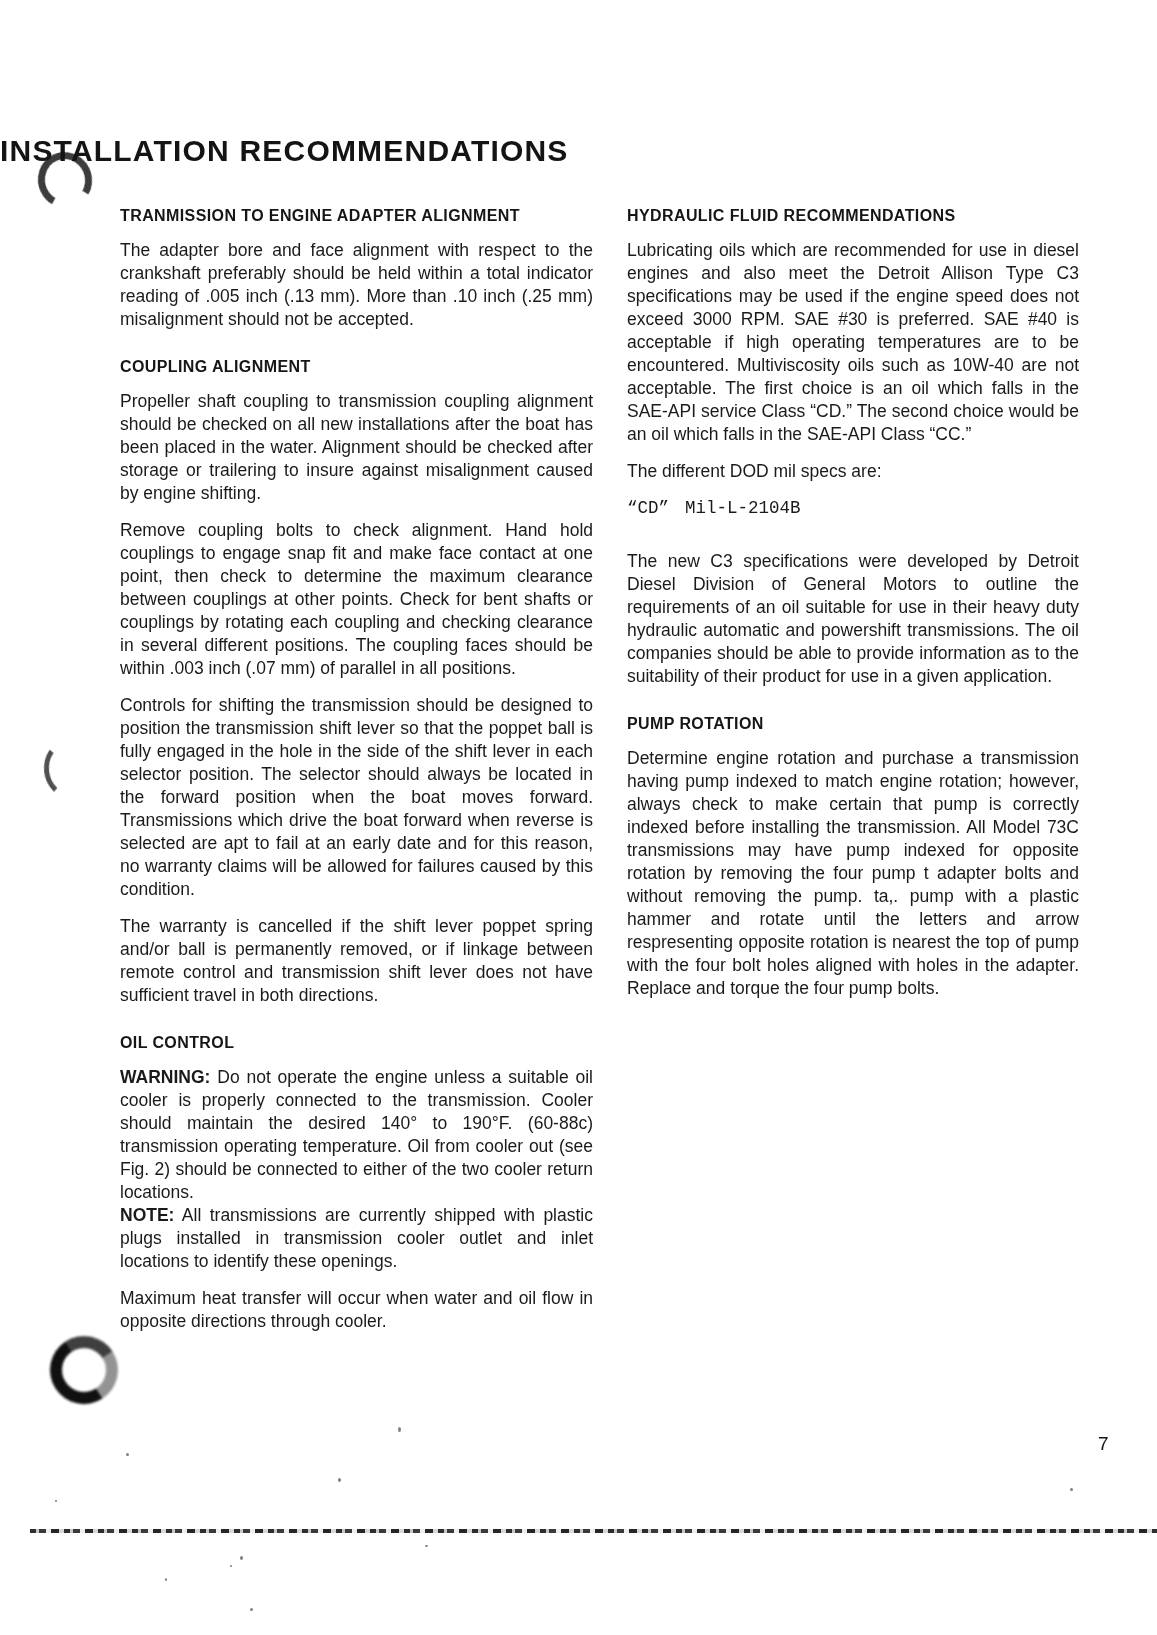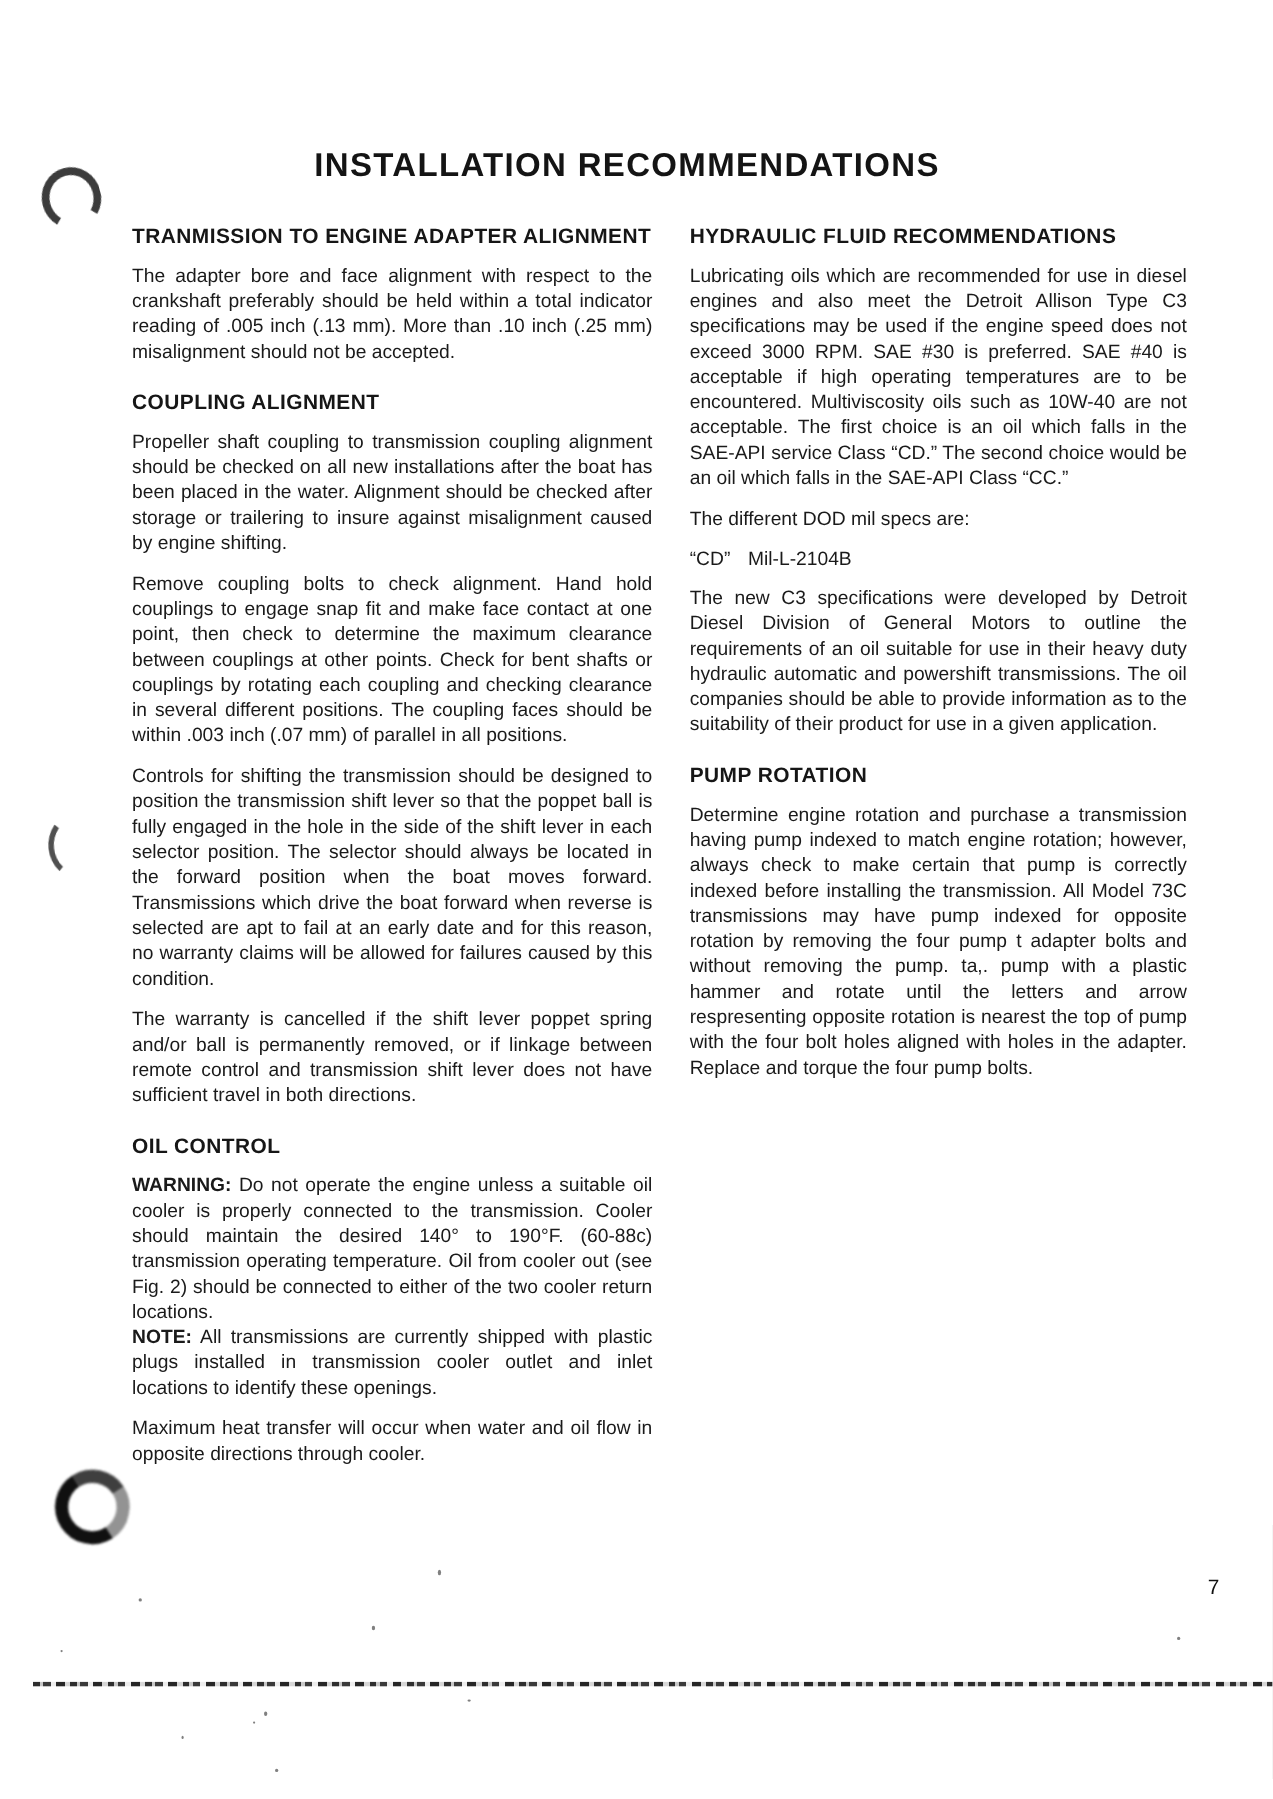--- a/index.html
+++ b/index.html
@@ -11,43 +11,42 @@
     margin: 0 auto;
     overflow: hidden;
     font-family: "Liberation Sans", sans-serif;
     color: #1a1a1a;
   }
   .doc-title {
     position: absolute;
     top: 134px;
     left: 0;
     width: 1140px;
-    text-align: center;
     font-size: 30px;
     font-weight: 700;
     letter-spacing: 1.2px;
     color: #141414;
   }
   .col { position: absolute; top: 204px; font-size: 17.5px; line-height: 23px; text-align: justify; }
   .col-left  { left: 120px; width: 473px; }
   .col-right { left: 627px; width: 452px; }
   .sec-heading {
-    font-size: 19px;
+    font-size: 16px;
     font-weight: 700;
     letter-spacing: 0.4px;
     margin: 24px 0 12px 0;
     text-align: left;
     color: #161616;
   }
   .sec-heading.first { margin-top: 0; }
   .para { margin: 0 0 14px 0; }
   .para:last-child { margin-bottom: 0; }
   .bold-label { font-weight: 700; }
   .sup { font-size: 10px; vertical-align: super; line-height: 0; }
-  .spec-block { margin: 0 0 12px 0; text-align: left; }
+  .spec-block { margin: 0 0 30px 0; text-align: left; font-family: Liberation Mono, monospace; }
   .spec-line { display: block; }
   .spec-code { display: inline-block; margin-right: 16px; }
   .page-num {
     position: absolute;
     left: 1098px;
     top: 1433px;
     font-size: 19px;
     font-weight: 400;
     color: #111;
   }

